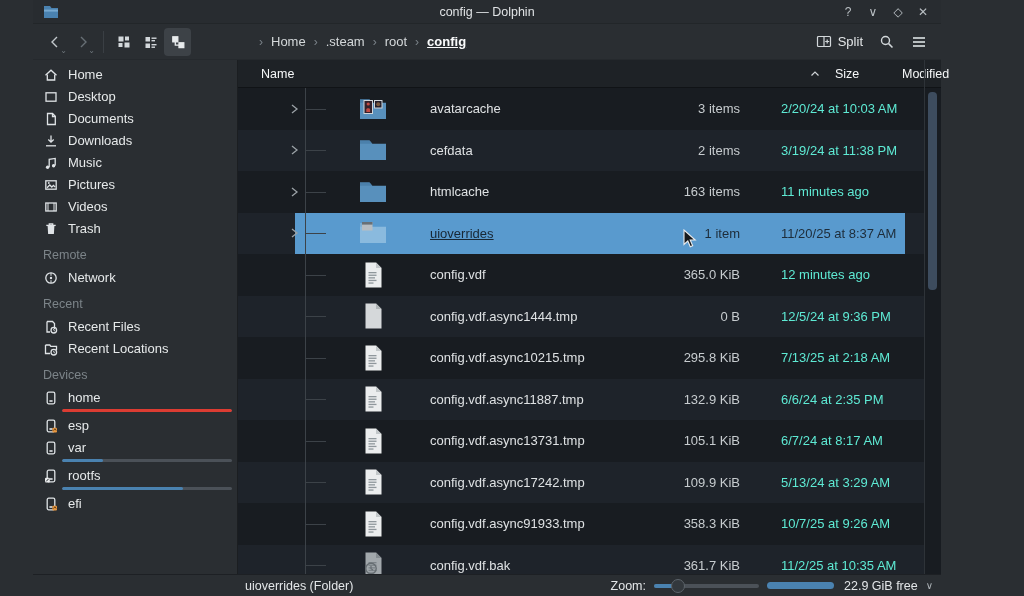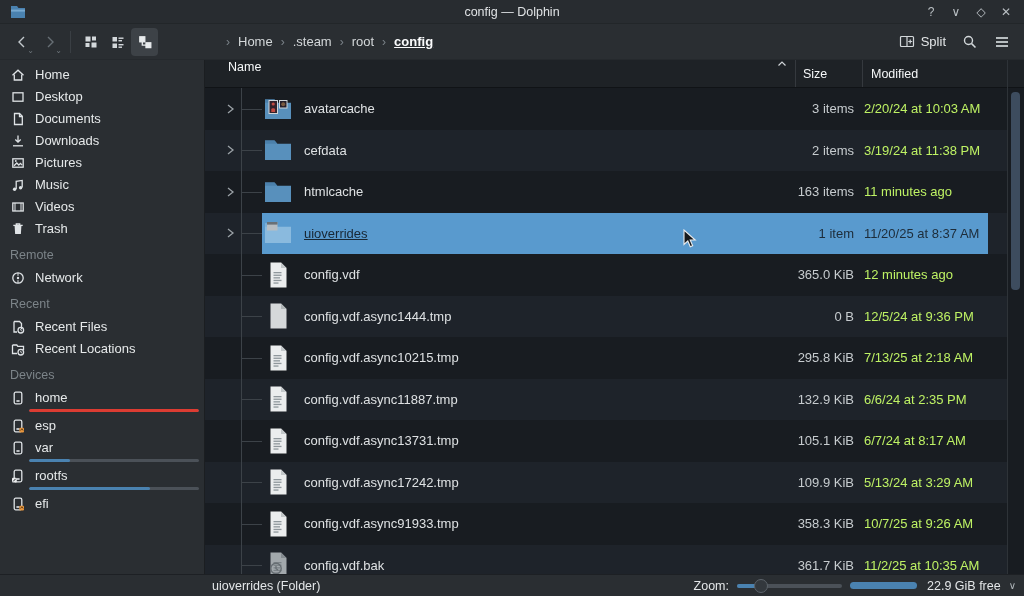--- a/index.html
+++ b/index.html
@@ -1,18 +1,18 @@
 <!DOCTYPE html>
 <html style="--sel: #599ace; --acc: #4a82b0;"><head>
 <meta charset="utf-8">
 <style>
   * { box-sizing: border-box; margin: 0; padding: 0; }
   html,body { width:1024px; height:596px; overflow:hidden; background:#2a2e32;
     font-family:"Liberation Sans", sans-serif; color:#e8ebed; }
-  .window { width:1024px; height:596px; display:flex; flex-direction:column; position:relative; }
+  .window { width:941px; height:596px; display:flex; flex-direction:column; position:relative;padding-left:33px; }
 
   
   .titlebar { height:24px; flex:none; background:#282c30; display:flex; align-items:center;
     padding:0 10px; position:relative; border-bottom:1px solid #222629; }
   .tb-title { position:absolute; left:0; right:0; text-align:center; font-size:12.5px; color:#dfe2e4; pointer-events:none; }
   .tb-controls { margin-left:auto; display:flex; gap:9px; align-items:center; }
   .tb-btn { width:16px; height:16px; display:flex; align-items:center; justify-content:center;
     color:#b9bfc3; font-size:12px; cursor:default; }
 
   
@@ -38,42 +38,42 @@
   .section-label { color:#7c8489; font-size:12.5px; padding:8px 0 5px 10px; }
   .side-item { display:flex; align-items:center; gap:9px; height:21px; padding-left:10px; color:#e6e9ea; }
   .side-item svg { flex:none; }
   .device-wrap { padding-bottom:1px; }
   .dev-bar { margin:1px 5px 2px 29px; height:3px; border-radius:2px; background:#4b5158; overflow:hidden; }
   .dev-bar-fill { height:100%; border-radius:2px; }
 
   .filearea { flex:1; min-width:0; position:relative; background:#181c21; display:flex; flex-direction:column; }
   .colheader { height:28px; flex:none; background:#1e2226; border-bottom:1px solid #101316;
     display:flex; align-items:center; font-size:12.5px; color:#f6f8f9; }
-  .h-name { width:590px; flex:none; padding-left:23px; display:flex; align-items:flex-start; height:100%; }
+  .h-name { width:590px; flex:none; padding-left:23px; display:flex; align-items:center; height:100%; }
   .h-sort { margin-left:auto; padding-right:8px; color:#cfd4d7; }
   .h-sep { width:1px; height:100%; background:#35393e; }
   .h-size { width:66px; flex:none; padding-left:7px; }
   .h-modified { flex:1; padding-left:8px; }
 
   .rows { flex:1; overflow:hidden; position:relative; margin-right:17px; }
   .row { height:41.5px; display:flex; align-items:center; font-size:13px; position:relative;
     background:#181c21; padding-right:3px; }
   .row.alt { background:#1e232a; }
   .row.selected::before { content:""; position:absolute; left:57px; right:19px; top:0; bottom:0;
     background:var(--sel, #599ace); }
-  .row > * { position:relative; z-index:1; }
+  .row > * { position:relative; z-index:1;margin-left:31px; }
   .tree { width:57px; flex:none; align-self:stretch; position:relative; }
   .tree::before { content:""; position:absolute; left:36px; top:0; bottom:0; width:1px; background:#3c4248; }
   .tree::after { content:""; position:absolute; left:36px; top:50%; width:21px; height:1px; background:#3c4248; }
   .expander { position:absolute; left:21px; top:50%; transform:translateY(-50%); color:#9aa1a6;
     z-index:2; background:inherit; line-height:0; }
   .row-icon { width:32px; height:32px; flex:none; margin-right:10px; }
   .row-name { flex:1; min-width:0; color:#dee1e3; white-space:nowrap; overflow:hidden; }
   .row-size { width:90px; flex:none; text-align:right; color:#c7cccf; }
-  .row-mod { width:150px; flex:none; padding-left:10px; color:#bef264; }
+  .row-mod { width:150px; flex:none; padding-left:10px; color:#5eead4; }
   .row.selected .row-name { color:#182734; text-decoration:underline; }
   .row.selected .row-size, .row.selected .row-mod { color:#1d2c39; }
 
   .gutter { position:absolute; top:0; bottom:0; right:0; width:17px; border-left:1px solid #2e3338; }
   .scroll-thumb { position:absolute; right:4px; top:32px; width:9px; height:198px; border-radius:4px; background:#3d4c5e; }
 
   
   .statusbar { height:22px; flex:none; background:#2a2e32; border-top:1px solid #1d2024;
     display:flex; align-items:center; font-size:12.5px; color:#e3e6e8; padding-right:8px; }
   .sb-left { margin-left:212px; }
@@ -234,38 +234,38 @@
                 <path d="M3 12.8h10" fill="none" stroke="#dfe3e6" stroke-width="1.3"></path>
               </svg>
             </span>
             <span>Downloads</span>
           </div>
         </div>
         <div class="device-wrap">
           <div class="side-item">
             <span>
               <svg width="16" height="16" viewBox="0 0 16 16">
+                <path d="M6.2 12V4.4l6-1v7.2" fill="none" stroke="#dfe3e6" stroke-width="1.3"></path>
+                <circle cx="4.6" cy="12.2" r="1.7" fill="#dfe3e6"></circle>
+                <circle cx="10.6" cy="10.8" r="1.7" fill="#dfe3e6"></circle>
+              </svg>
+            </span>
+            <span>Music</span>
+          </div>
+        </div>
+        <div class="device-wrap">
+          <div class="side-item">
+            <span>
+              <svg width="16" height="16" viewBox="0 0 16 16">
                 <rect x="2.8" y="3.8" width="10.4" height="8.4" fill="none" stroke="#dfe3e6" stroke-width="1.3"></rect>
                 <path d="M4 10.8 6.8 8l2 2 1.7-1.6 1.7 1.7" fill="none" stroke="#dfe3e6" stroke-width="1.3"></path>
                 <circle cx="5.8" cy="6" r=".9" fill="#dfe3e6"></circle>
               </svg>
             </span>
             <span>Pictures</span>
-          </div>
-        </div>
-        <div class="device-wrap">
-          <div class="side-item">
-            <span>
-              <svg width="16" height="16" viewBox="0 0 16 16">
-                <path d="M6.2 12V4.4l6-1v7.2" fill="none" stroke="#dfe3e6" stroke-width="1.3"></path>
-                <circle cx="4.6" cy="12.2" r="1.7" fill="#dfe3e6"></circle>
-                <circle cx="10.6" cy="10.8" r="1.7" fill="#dfe3e6"></circle>
-              </svg>
-            </span>
-            <span>Music</span>
           </div>
         </div>
         <div class="device-wrap">
           <div class="side-item">
             <span>
               <svg width="16" height="16" viewBox="0 0 16 16">
                 <rect x="2.8" y="4" width="10.4" height="8" fill="none" stroke="#dfe3e6" stroke-width="1.3"></rect>
                 <path d="M5 4v8M11 4v8" stroke="#dfe3e6" stroke-width="1"></path>
               </svg>
             </span>

